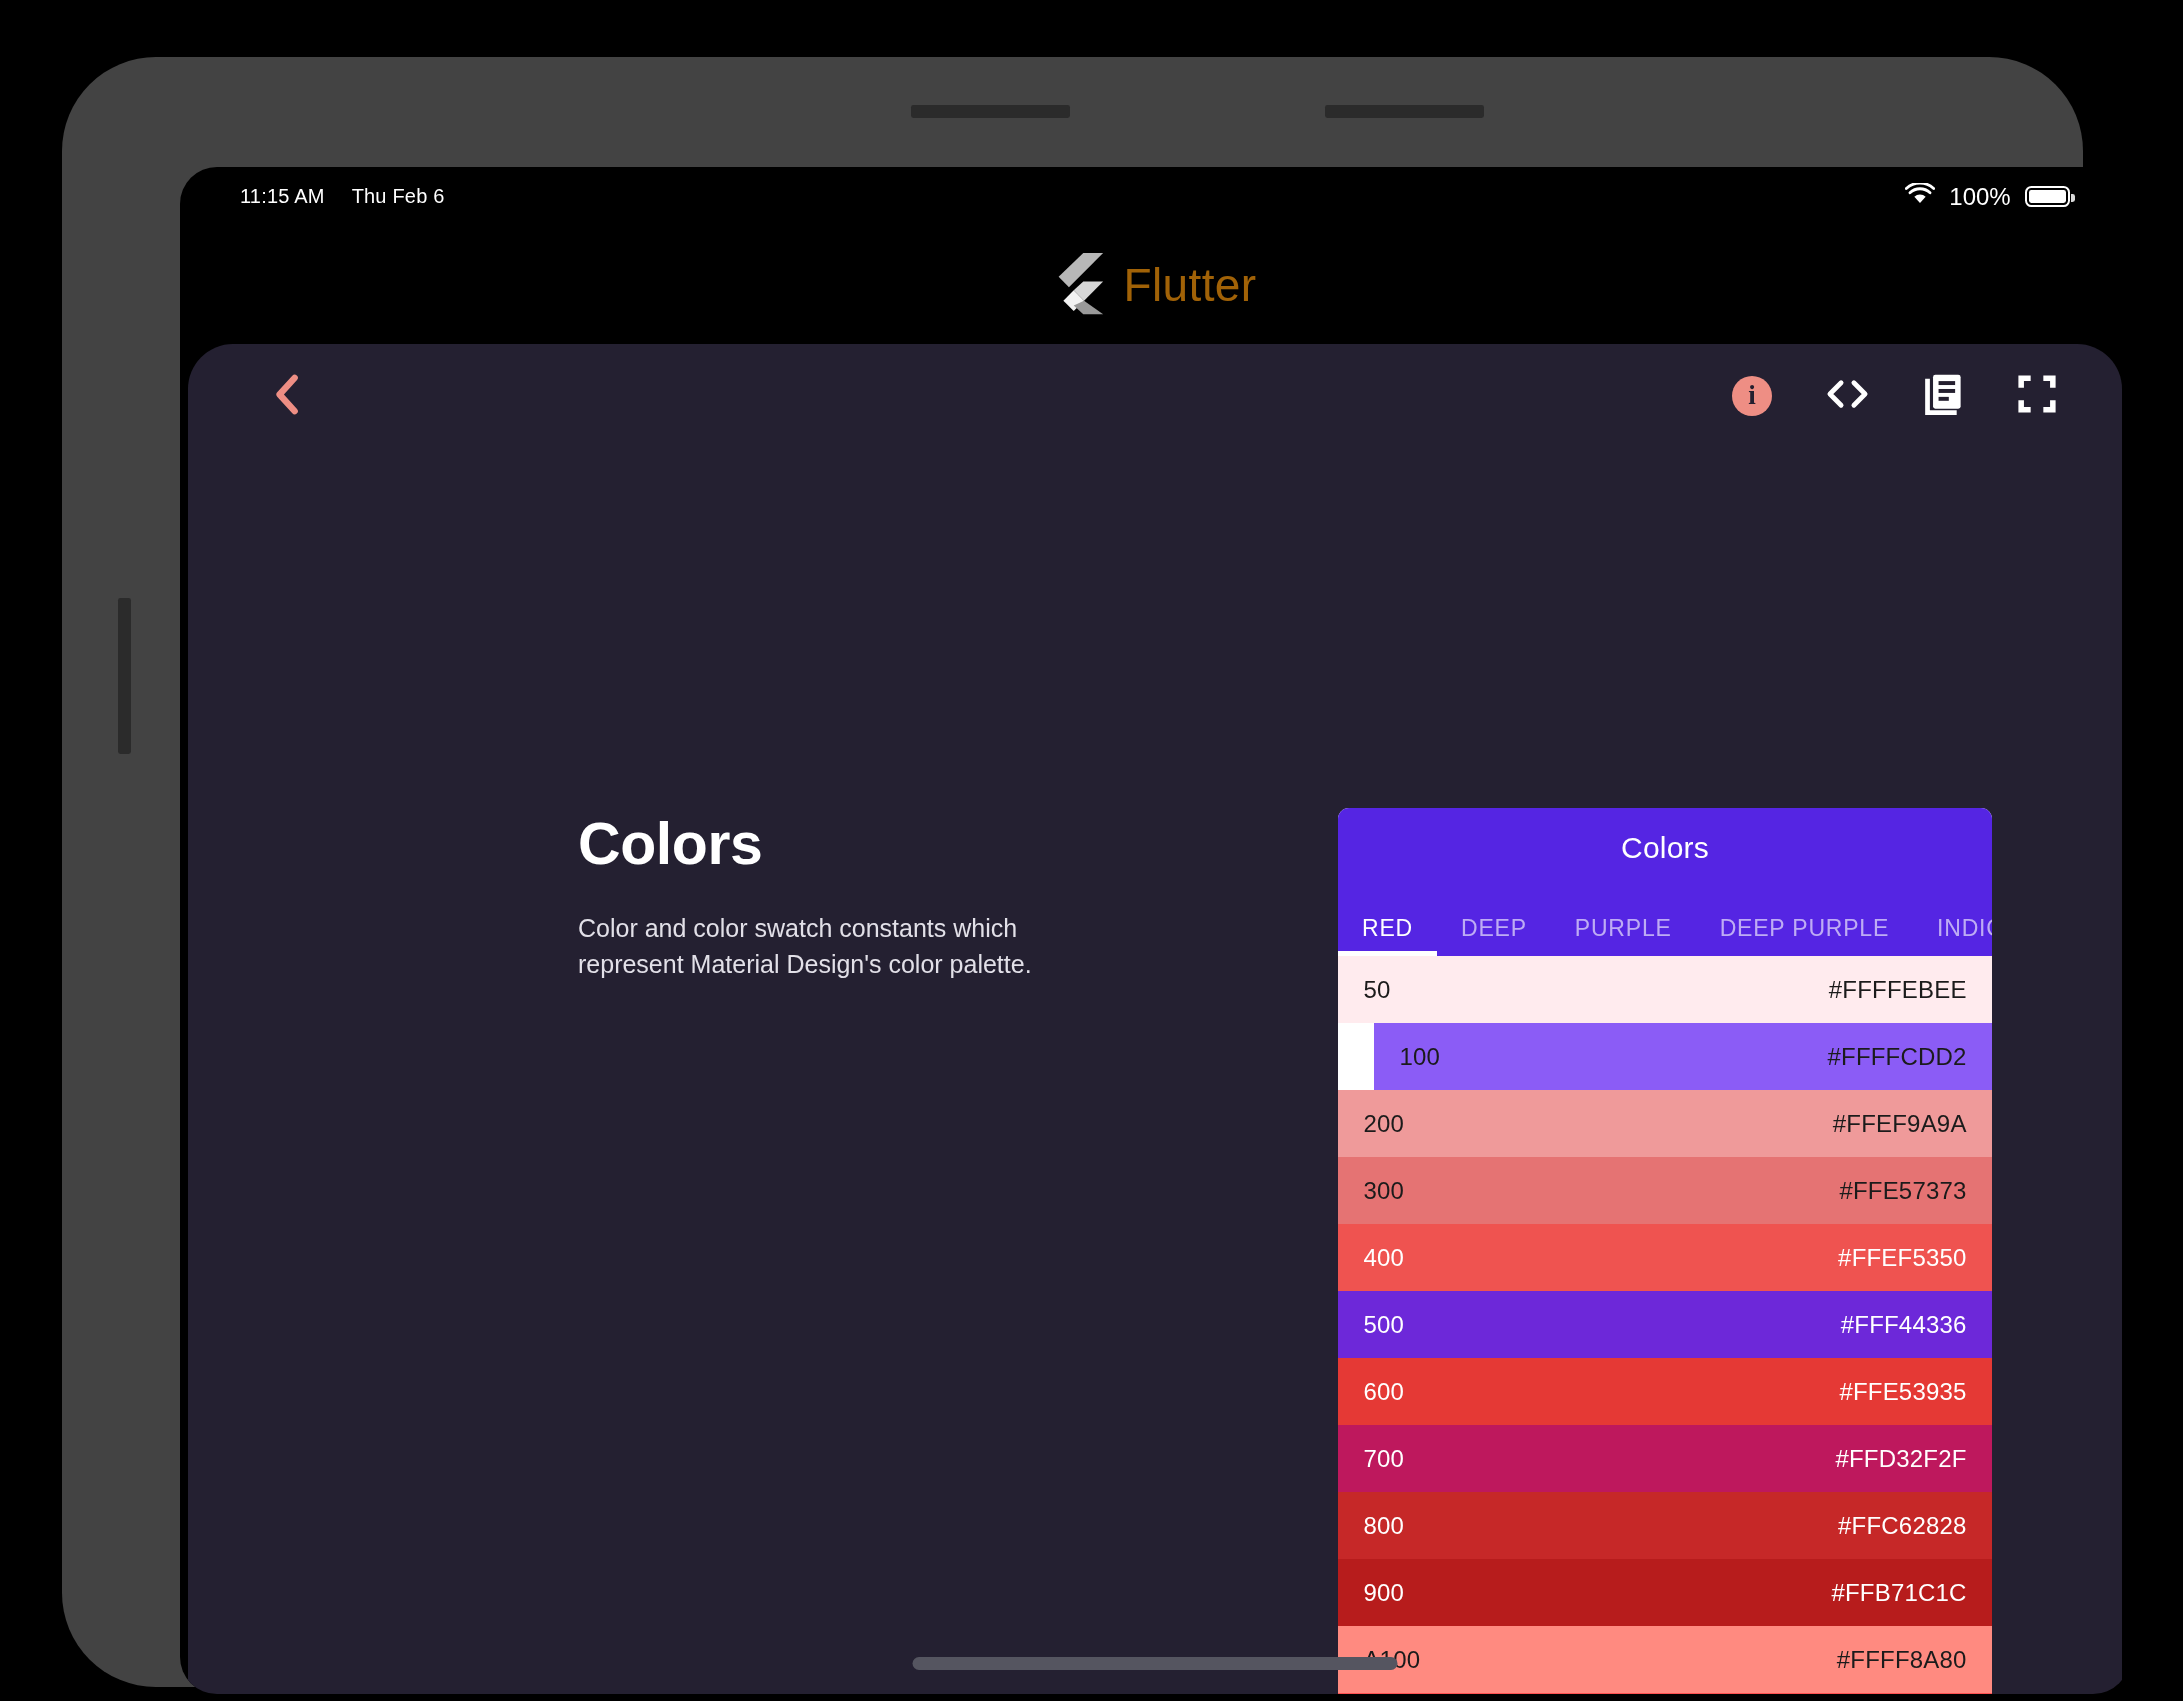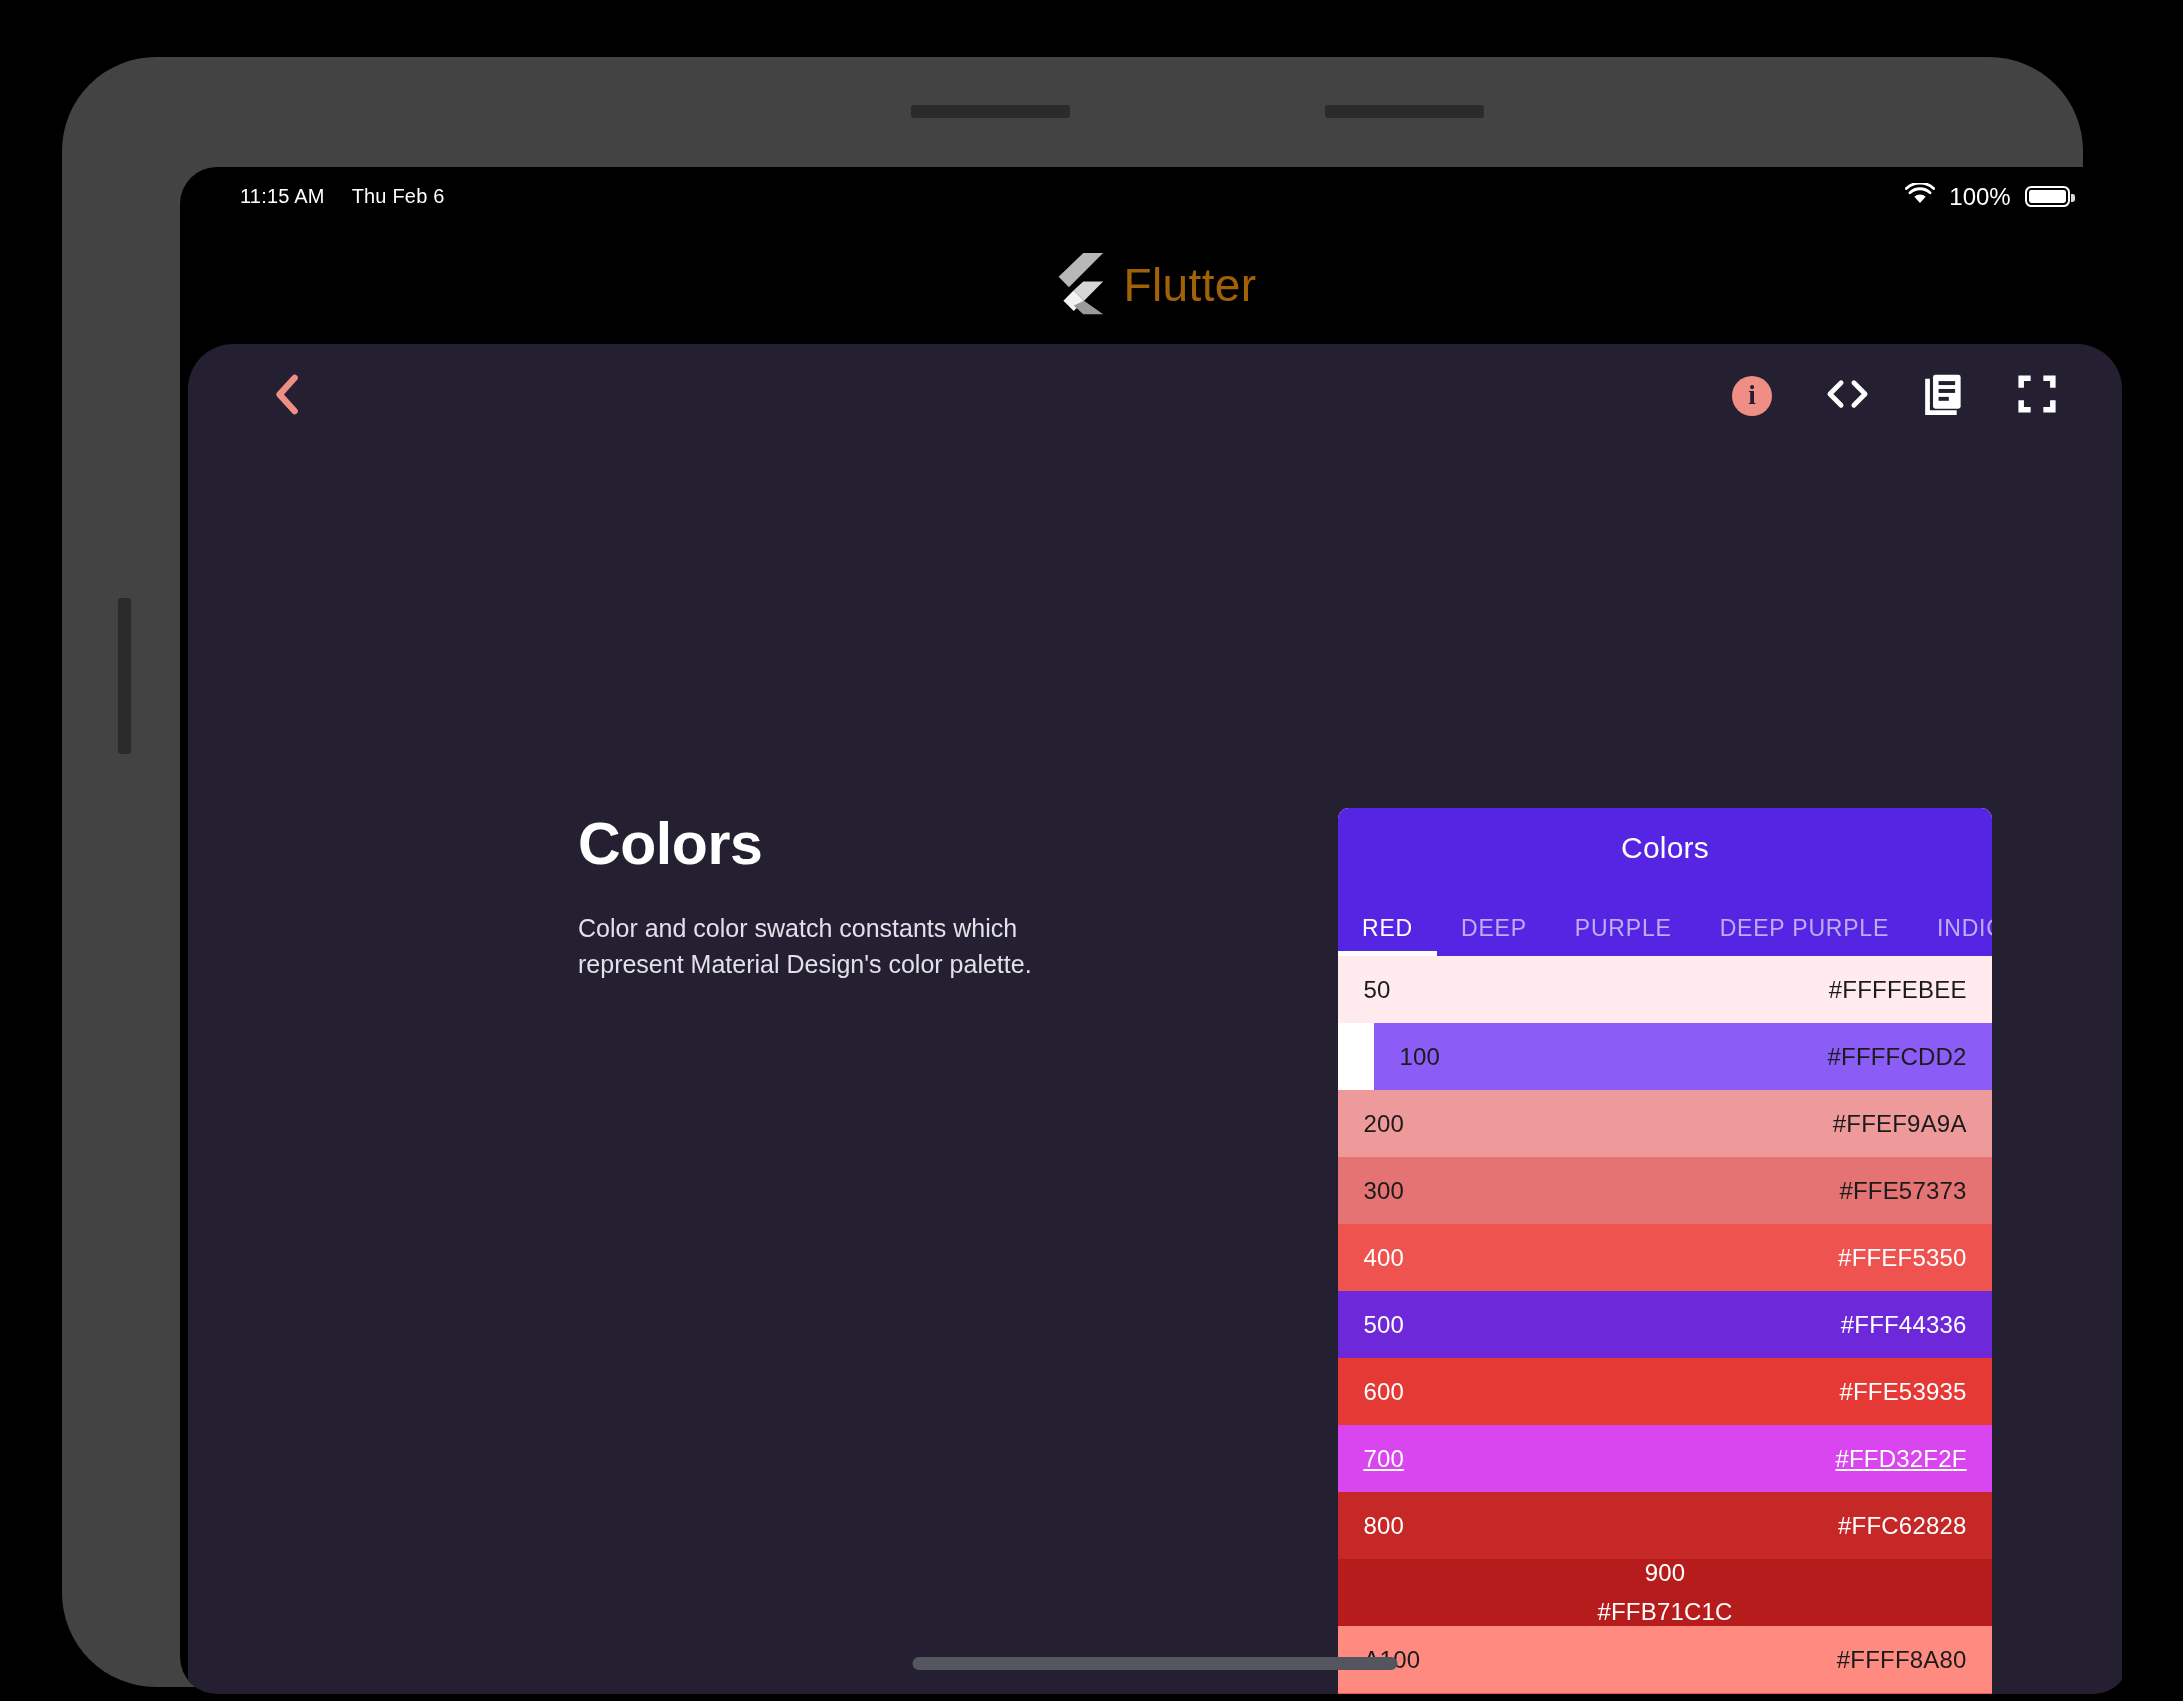--- a/index.html
+++ b/index.html
@@ -458,29 +458,29 @@
                 <span class="swatch-hex">#FFEF5350</span>
               </div>
               <div class="swatch-row light-text" style="background: #6d28d9;">
                 <span class="swatch-name">500</span>
                 <span class="swatch-hex">#FFF44336</span>
               </div>
               <div class="swatch-row light-text" style="background: rgb(229, 57, 53);">
                 <span class="swatch-name">600</span>
                 <span class="swatch-hex">#FFE53935</span>
               </div>
-              <div class="swatch-row light-text" style="background: #d946ef; text-decoration: underline;">
+              <div class="swatch-row light-text" style="background: #be185d;">
                 <span class="swatch-name">700</span>
                 <span class="swatch-hex">#FFD32F2F</span>
               </div>
               <div class="swatch-row light-text" style="background: rgb(198, 40, 40);">
                 <span class="swatch-name">800</span>
                 <span class="swatch-hex">#FFC62828</span>
               </div>
-              <div class="swatch-row light-text" style="background: rgb(183, 28, 28); flex-direction: column;">
+              <div class="swatch-row light-text" style="background: rgb(183, 28, 28);">
                 <span class="swatch-name">900</span>
                 <span class="swatch-hex">#FFB71C1C</span>
               </div>
               <div class="swatch-row dark-text" style="background: rgb(255, 138, 128);">
                 <span class="swatch-name">A100</span>
                 <span class="swatch-hex">#FFFF8A80</span>
               </div>
               <div class="swatch-row dark-text" style="background: rgb(255, 82, 82);"></div>
             </div>
         </div>

